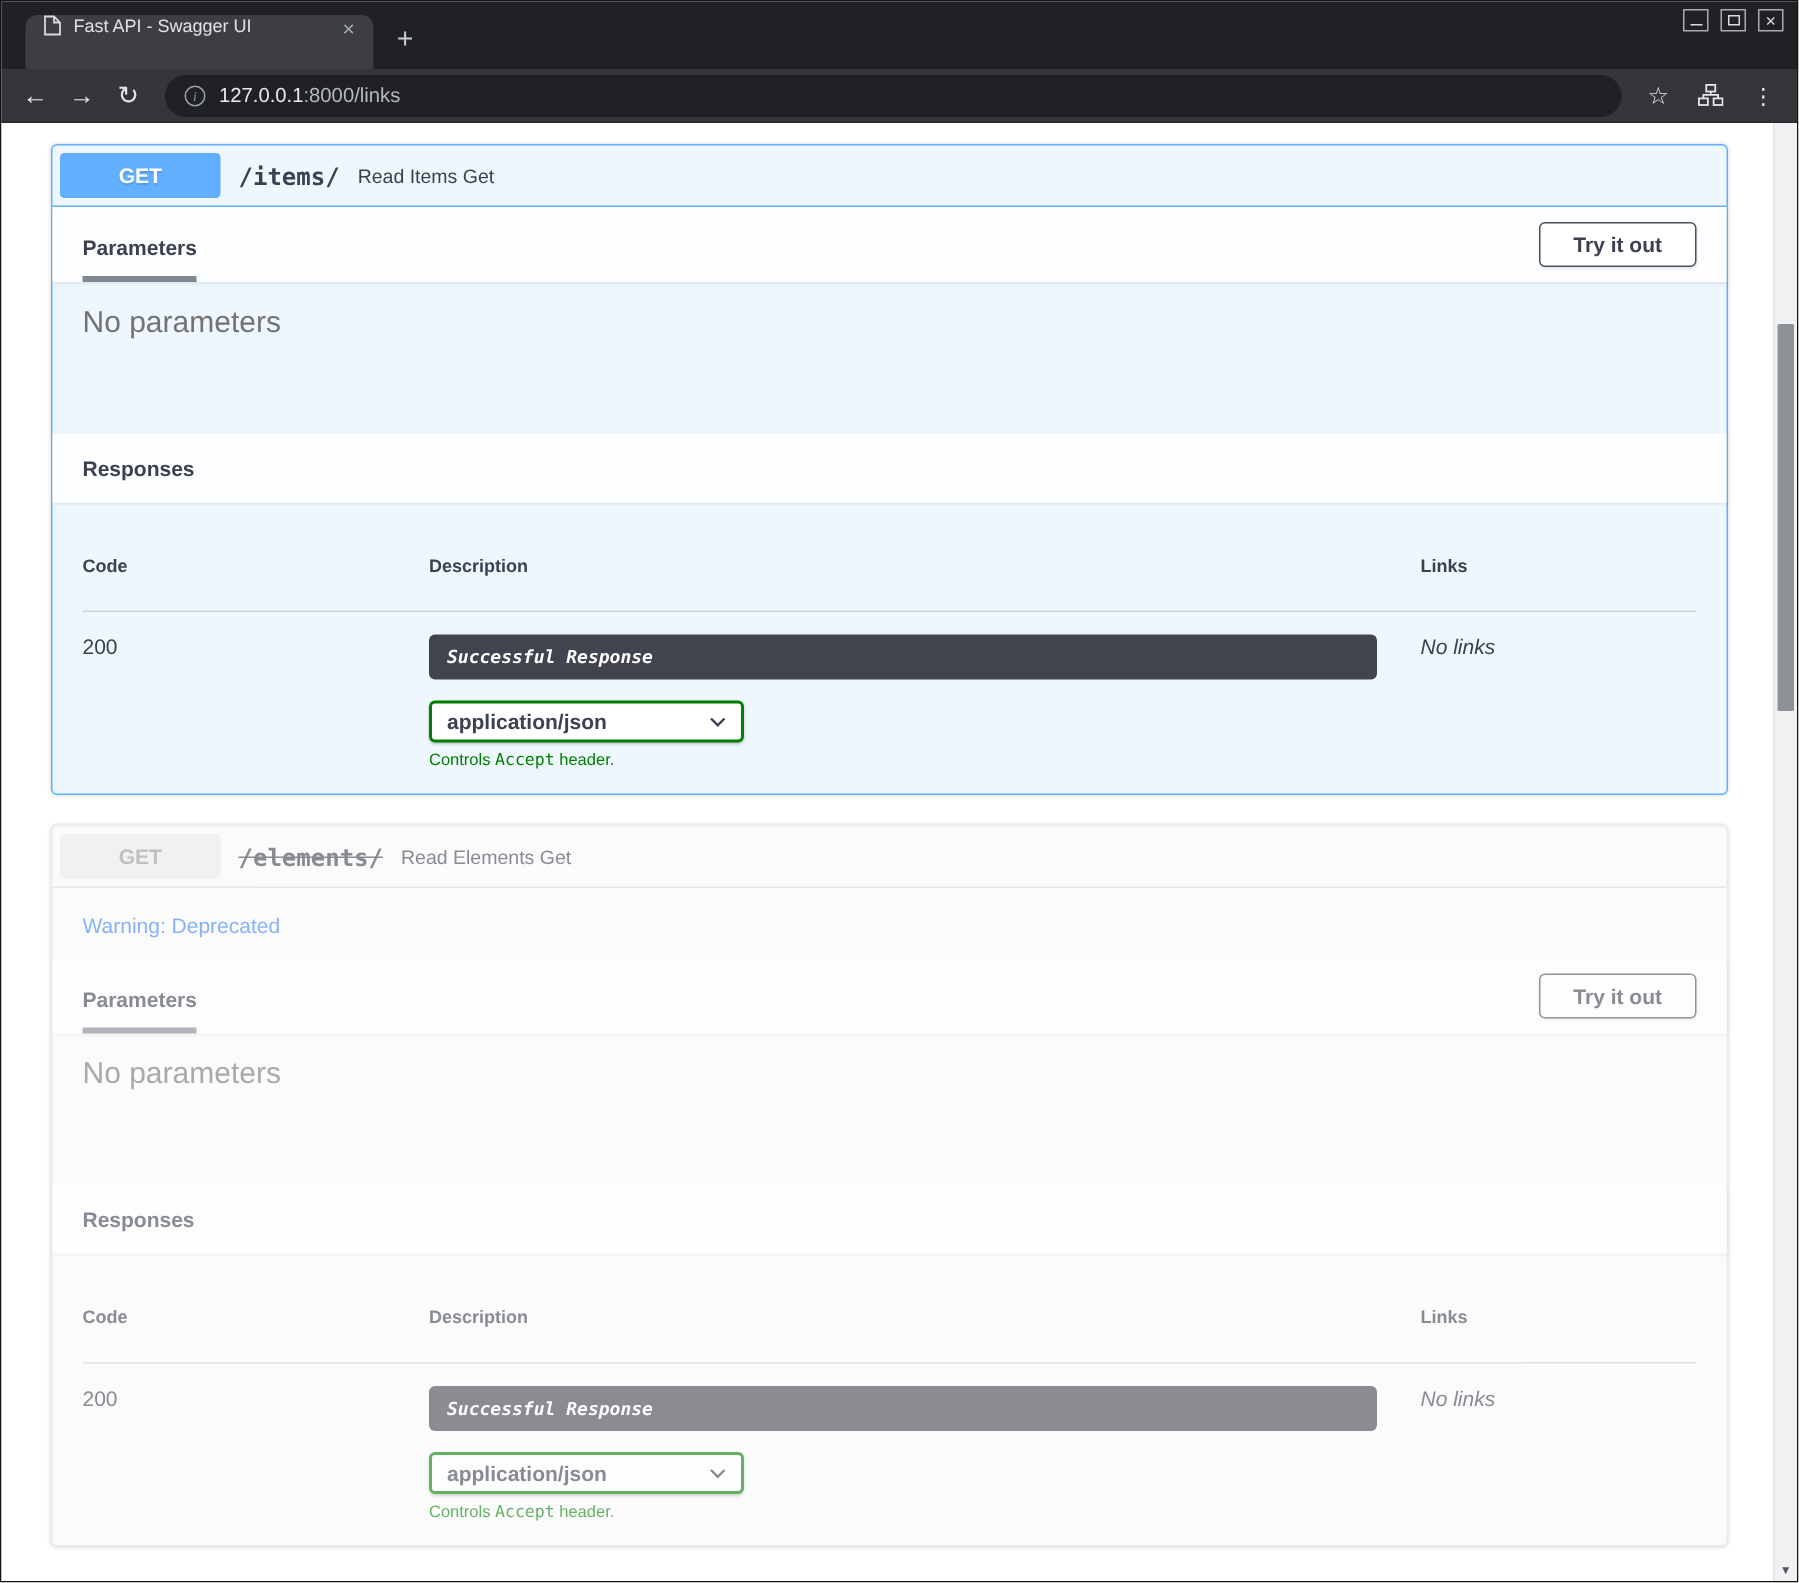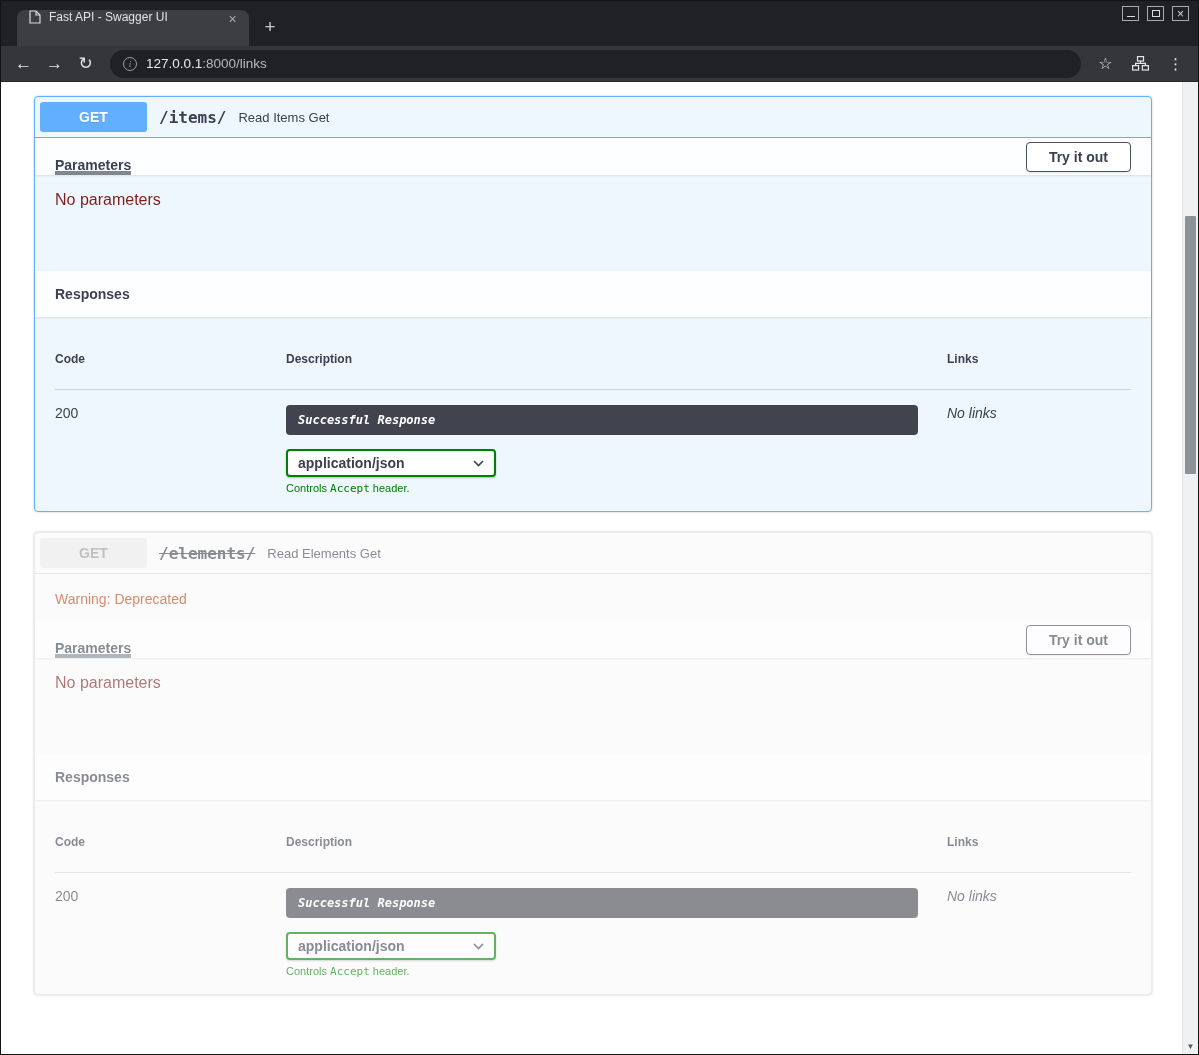--- a/index.html
+++ b/index.html
@@ -110,38 +110,38 @@
     text-shadow:0 1px 0 rgba(0,0,0,.1);
   }
   .deprecated .badge { background:#ebebeb; color:#9a9a9a; text-shadow:none; }
   .path {
     font-family:"DejaVu Sans Mono","Liberation Mono",monospace;
     font-size:16px; font-weight:600; color:#3b4151; padding:0 12px;
   }
   .deprecated .path { text-decoration:line-through; }
   .summary-desc { font-size:13px; color:#3b4151; }
 
-  .deprecated-warning { padding:17px 20px 14px; font-size:14px; color:#c2410c; }
+  .deprecated-warning { padding:17px 20px 14px; font-size:14px; color:#3b82f6; }
 
   .sec-header {
     display:flex; justify-content:space-between; align-items:center;
     background:rgba(255,255,255,.85); padding:0 20px;
     box-shadow:0 1px 2px rgba(0,0,0,.1);
   }
-  .param-tab { position:relative; font-size:14px; font-weight:700; color:#3b4151; padding:19px 0 2px; }
+  .param-tab { position:relative; font-size:14px; font-weight:700; color:#3b4151; padding:19px 0 15px; }
   .param-tab:after { content:""; position:absolute; left:0; right:0; bottom:0; height:4px; background:#80878e; }
   .btn-try {
     border:1px solid #49505a; border-radius:4px; background:#fff;
     padding:6px 22px; font-family:"Liberation Sans",sans-serif;
     font-size:14px; font-weight:700; color:#3b4151;
     box-shadow:0 1px 2px rgba(0,0,0,.1); cursor:pointer;
   }
   .sec-title { font-size:14px; font-weight:700; color:#3b4151; padding:15px 0; }
 
-  .params-body { padding:16px 20px 62px; font-size:16px; color:#7f1d1d; }
+  .params-body { padding:16px 20px 62px; font-size:20px; color:#737373; }
 
   .responses-body { padding:35px 20px 16px; }
   .resp-grid-head {
     display:grid; grid-template-columns:231px 661px 1fr;
     font-size:12px; font-weight:700; color:#3b4151;
     padding-bottom:23px; border-bottom:1px solid rgba(59,65,81,.2);
   }
   .resp-grid-row { display:grid; grid-template-columns:231px 661px 1fr; padding-top:15px; }
   .code-cell { font-size:14px; color:#3b4151; }
   .resp-box {

